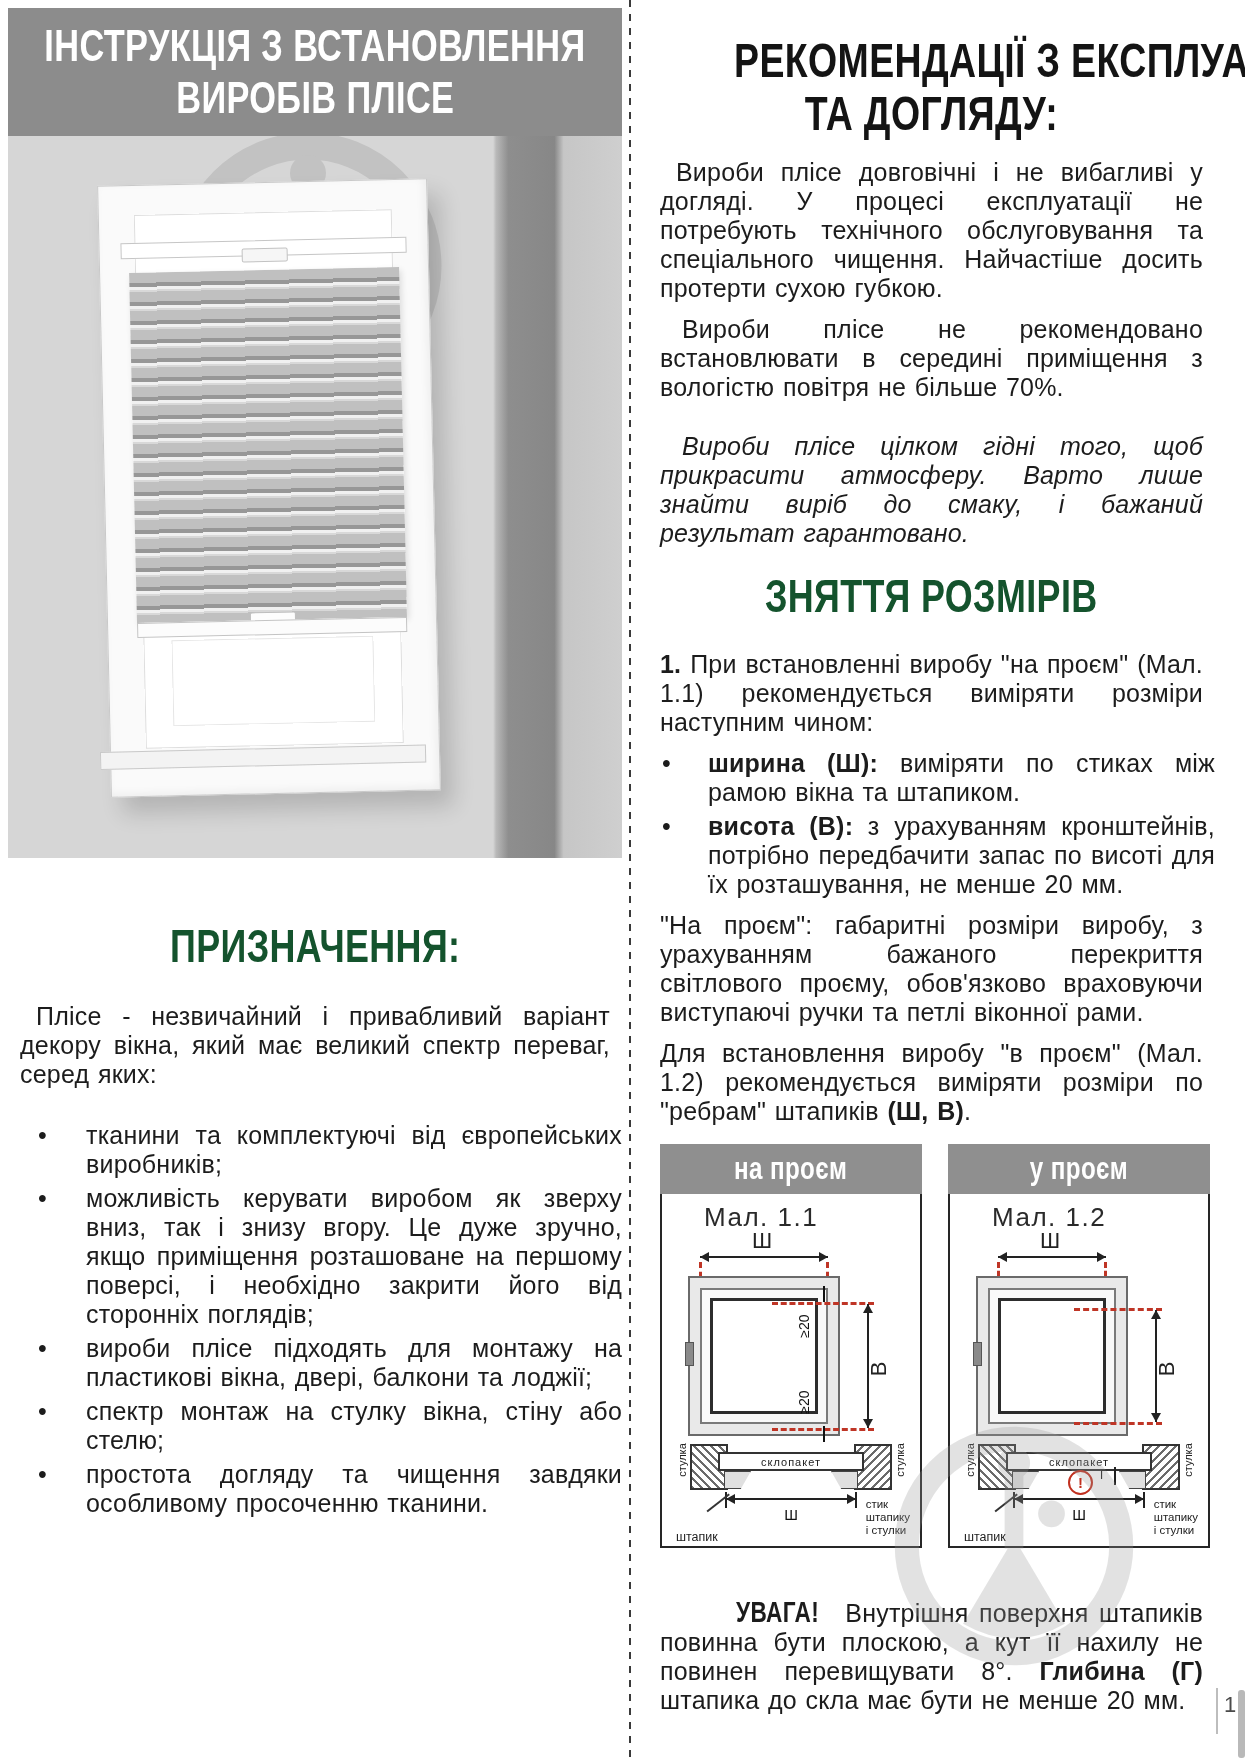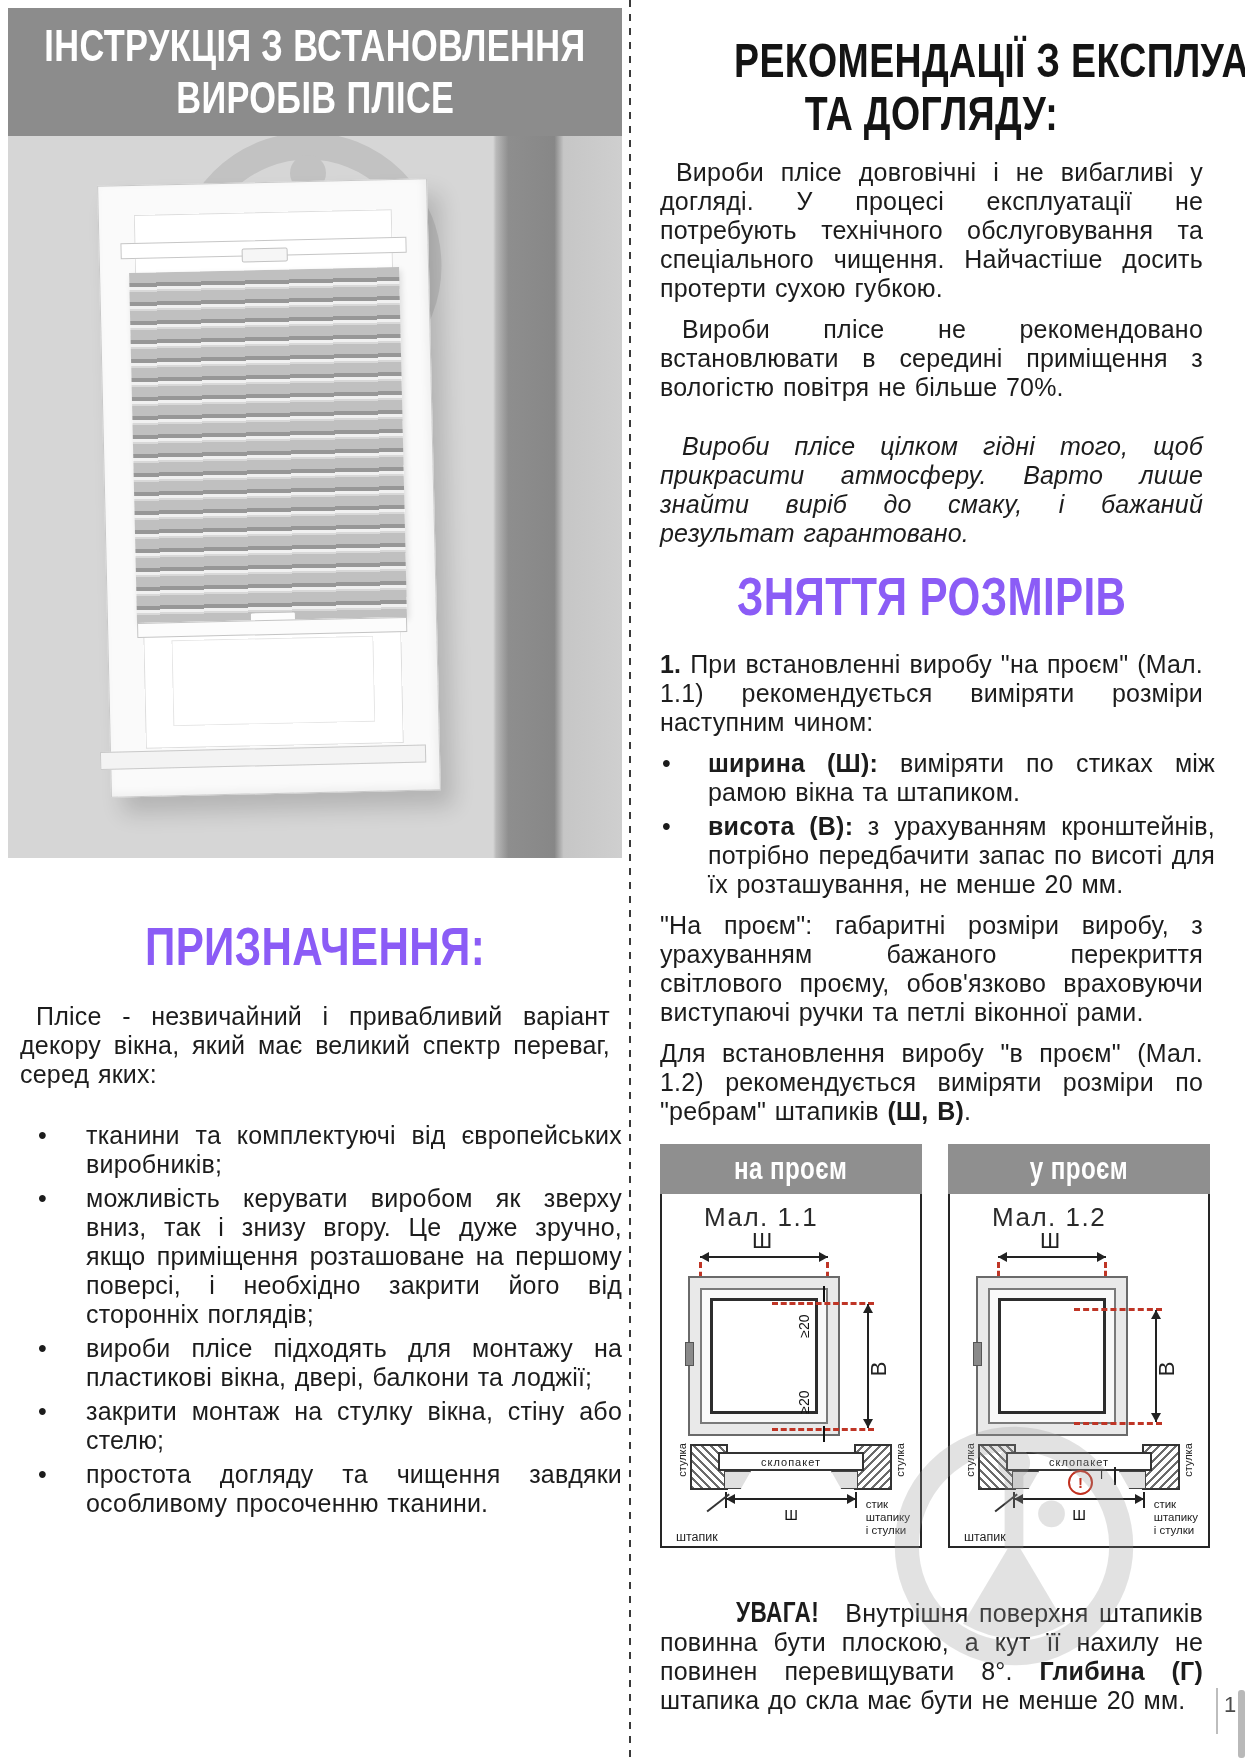--- a/index.html
+++ b/index.html
@@ -32,21 +32,21 @@
   .pw-headrail{position:absolute;left:22px;right:22px;top:58px;height:14px;background:#ffffff;border:1px solid #c6c6c6;}
   .pw-tab1{position:absolute;left:50%;top:66px;width:44px;height:12px;margin-left:-22px;background:#f6f6f6;border:1px solid #c2c2c2;border-radius:2px;}
   .pw-blind{position:absolute;left:30px;right:30px;top:88px;height:350px;
     background:repeating-linear-gradient(to bottom,#c0c0c0 0 10px,#979797 10px 14px,#f0f0f0 14px 17px,#d8d8d8 17px 19px);
     box-shadow:2px 3px 6px rgba(0,0,0,.12);}
   .pw-botrail{position:absolute;left:30px;right:30px;top:438px;height:13px;background:#fcfcfc;border:1px solid #c4c4c4;}
   .pw-tab2{position:absolute;left:50%;top:430px;width:44px;height:14px;margin-left:-22px;background:#fdfdfd;border:1px solid #bfbfbf;border-radius:2px;}
   .pw-glass{position:absolute;left:64px;right:64px;top:456px;bottom:70px;background:#ffffff;box-shadow:inset 0 0 0 1px #e6e6e6;}
   .pw-sill{position:absolute;left:-10px;right:14px;bottom:28px;height:16px;background:#f3f3f3;border:1px solid #c9c9c9;}
   
-  .h2{font-size:54px;line-height:52px;color:#8b5cf6;}
+  .h2{font-size:46px;line-height:52px;color:#14532d;}
   .purpose-h{margin-top:62px;}
   .care-title{margin-top:34px;font-size:48px;line-height:53px;color:#141414;}
   .measure-h{margin-top:22px;}
   
   .p-ind{text-indent:16px;}
   .p-ind2{text-indent:22px;} .para{margin:12px;}
   .italic{font-style:italic;}
   
   .blist{margin:0;padding:0;list-style:none;}
   .blist li{position:relative;padding-left:78px;margin-bottom:5px;}
@@ -145,21 +145,21 @@
   <div class="h2 h-center purpose-h">
     <span class="cond">ПРИЗНАЧЕННЯ:</span>
   </div>
 
   <p class="body-txt para p-ind" style="margin-top:30px;">Плісе - незвичайний і привабливий варіант декору вікна, який має великий спектр переваг, серед яких:</p>
 
   <ul class="blist body-txt" style="margin-top:32px;">
     <li>тканини та комплектуючі від європейських виробників;</li>
     <li>можливість керувати виробом як зверху вниз, так і знизу вгору. Це дуже зручно, якщо приміщення розташоване на першому поверсі, і необхідно закрити його від сторонніх поглядів;</li>
     <li>вироби плісе підходять для монтажу на пластикові вікна, двері, балкони та лоджії;</li>
-    <li>закрити монтаж на стулку вікна, стіну або стелю;</li>
+    <li>спектр монтаж на стулку вікна, стіну або стелю;</li>
     <li>простота догляду та чищення завдяки особливому просоченню тканини.</li>
   </ul>
 </div>
 
 <div class="divider"></div>
 
 <div class="right-col">
 
   <div class="care-title h-center">
     <div><span class="cond">РЕКОМЕНДАЦІЇ З ЕКСПЛУАТАЦІЇ</span></div>

